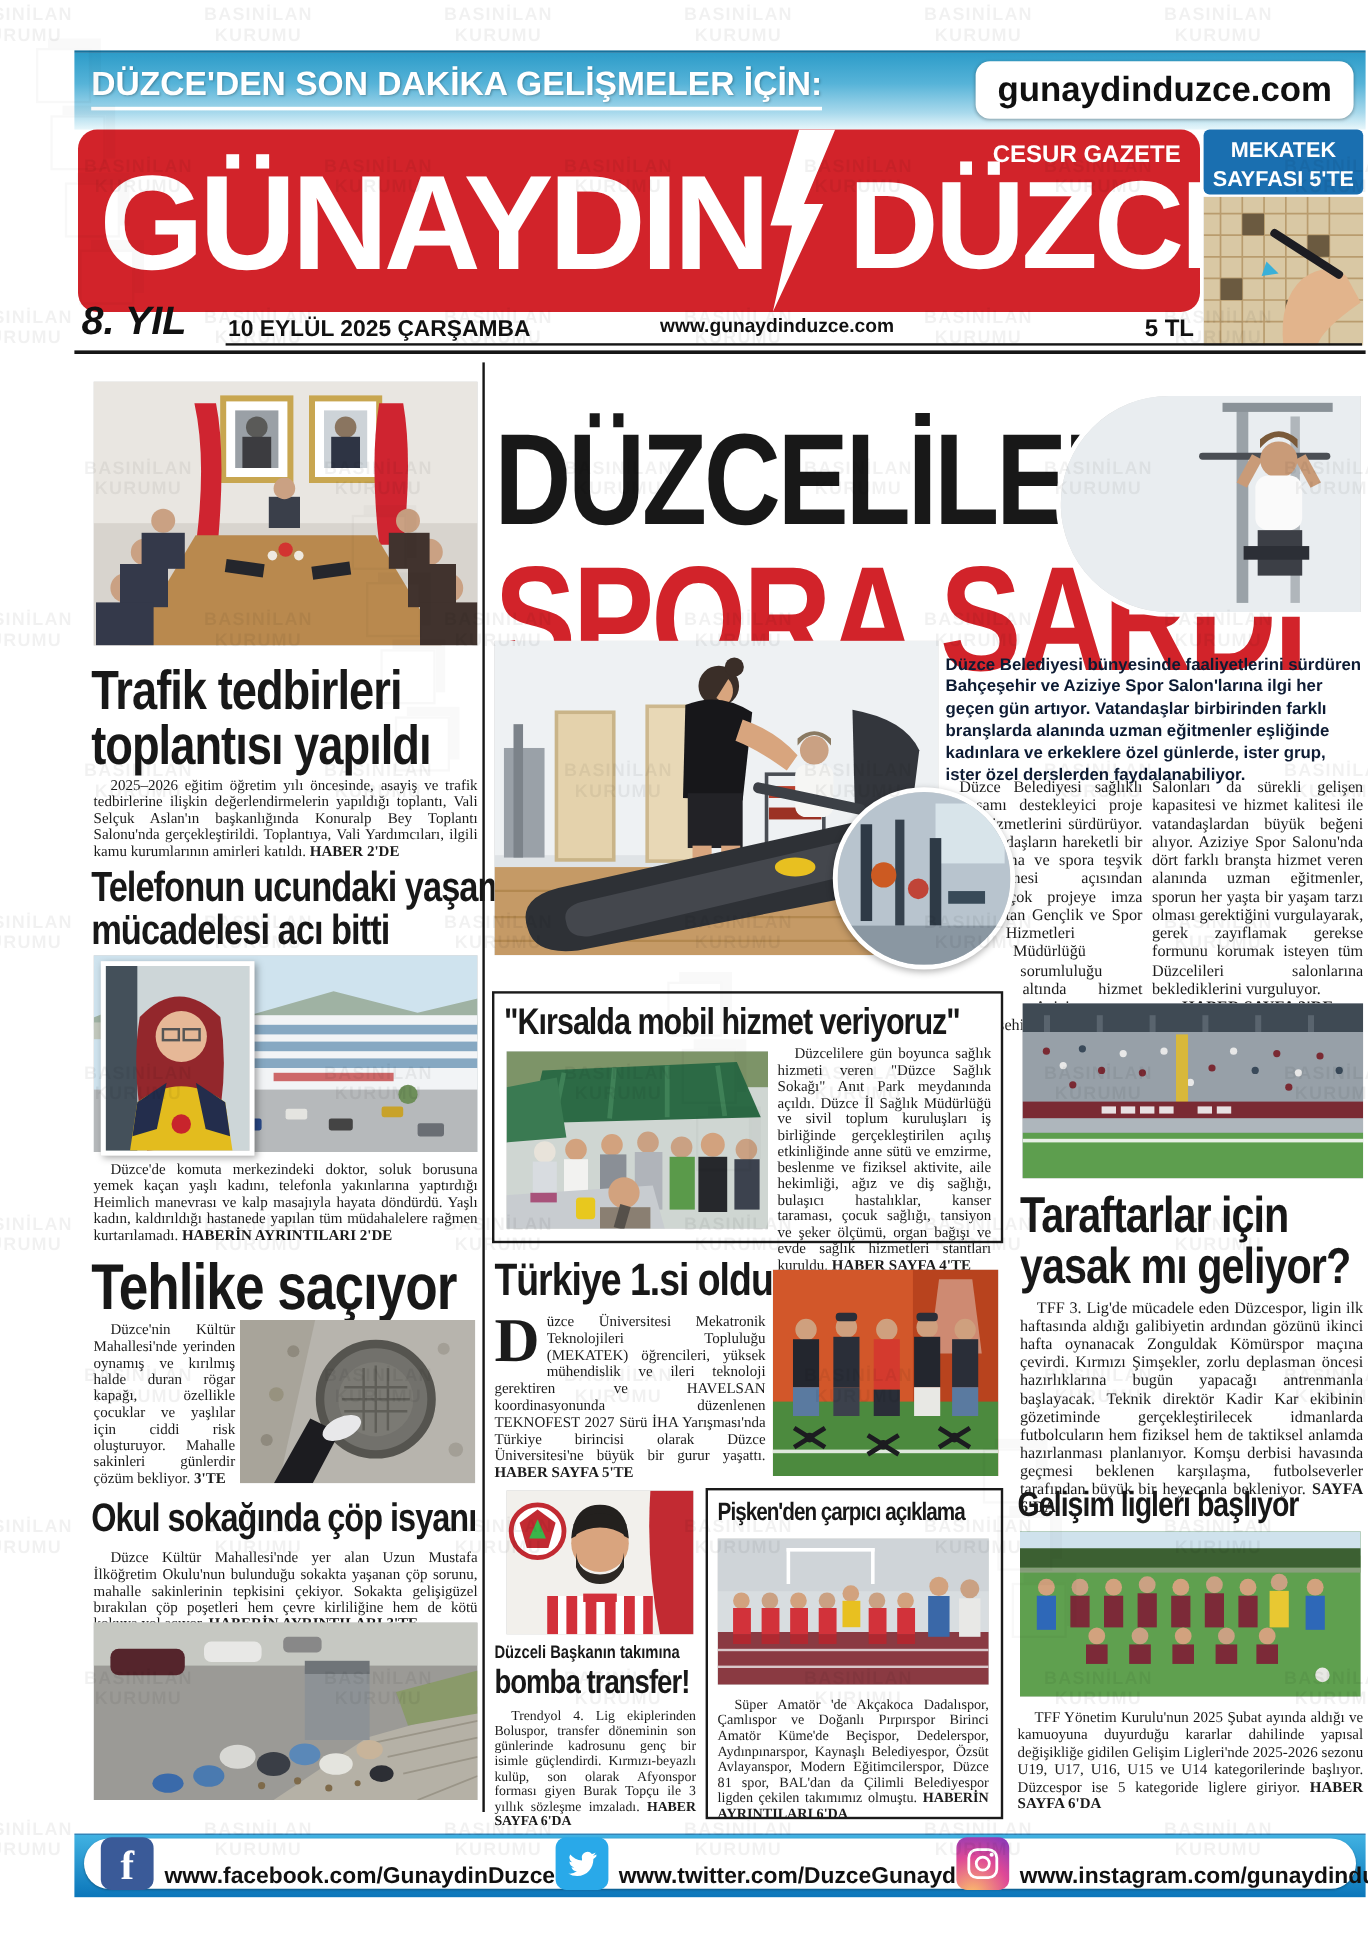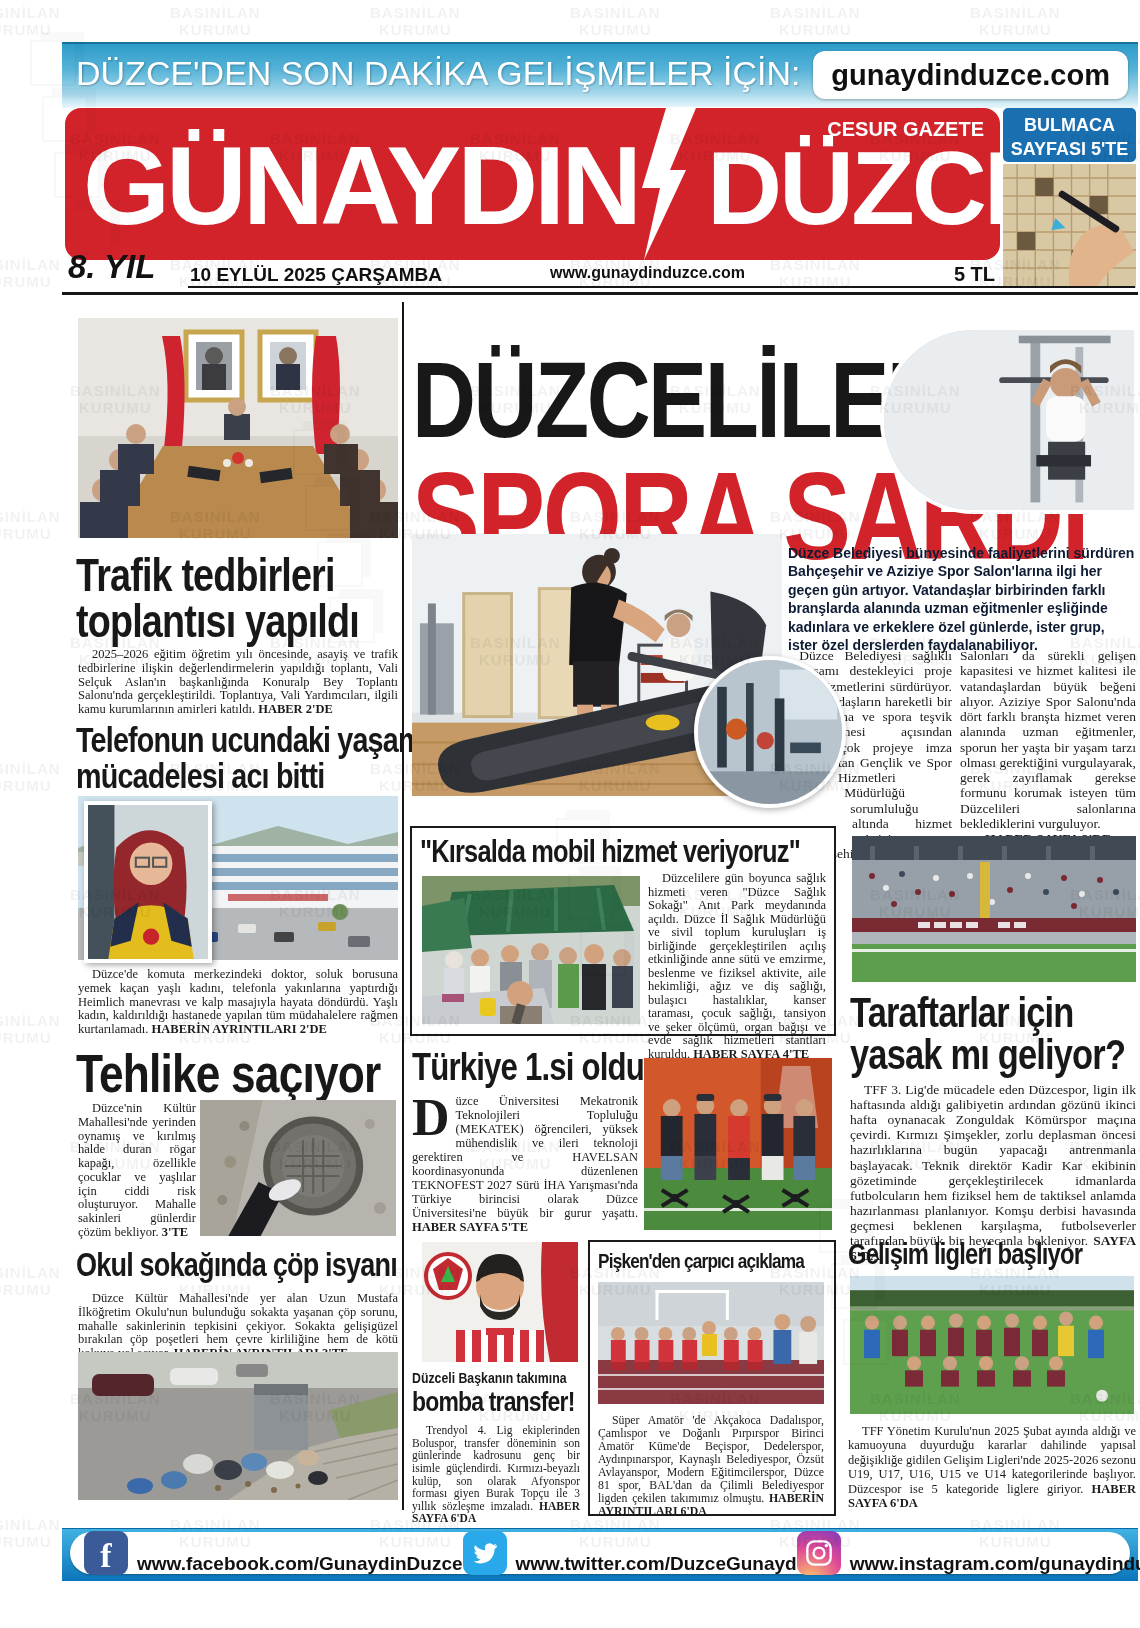--- a/index.html
+++ b/index.html
@@ -14,22 +14,22 @@
   .ind{text-indent:14px}
   .photo{position:absolute;overflow:hidden;background:#d8d8d8}
   .photo svg{width:100%;height:100%;display:block}
   .rule{position:absolute;background:#161616}
   .dropcap{float:left;font-family:"Liberation Serif",serif;font-weight:bold;font-size:52px;
            line-height:40px;margin:4px 6px 0 0}
   
   #topbar{position:absolute;left:62px;top:42px;width:1076px;height:64px;
           background:linear-gradient(180deg,#2d9cc9 0%,#56b3d8 40%,#a8d9ec 78%,#e8f7fb 100%);
           border-top:2px solid #17719c}
-  #topbar .t{position:absolute;left:14px;top:10px;font-size:34px;font-weight:normal;color:#fff;
-             letter-spacing:0;border-bottom:3px solid #fff;padding-bottom:14px;
+  #topbar .t{position:absolute;left:14px;top:10px;font-size:28px;font-weight:bold;color:#fff;
+             letter-spacing:0;border-bottom:3px solid #fff;padding-bottom:3px;
              text-shadow:1px 1px 2px rgba(0,0,0,.25)}
   #topbar .pill{position:absolute;right:10px;top:7px;height:48px;line-height:48px;
                 background:#fff;border-radius:12px;padding:0 18px;font-size:29px;
                 font-weight:bold;color:#101010;box-shadow:0 1px 3px rgba(0,0,0,.3)}
   
   #mast{position:absolute;left:65px;top:108px;width:935px;height:152px;background:#d2232a;
         border-radius:16px}
   #mast .g1{position:absolute;left:18px;top:22px;font-size:112px;font-weight:bold;color:#fff;
             letter-spacing:-4px;line-height:1}
   #mast .g2{position:absolute;left:642px;top:28px;font-size:104px;font-weight:bold;color:#fff;
@@ -83,21 +83,21 @@
   <div id="mast">
     <span class="g1">GÜNAYDIN</span>
     <svg style="position:absolute;left:560px;top:0;width:72px;height:152px" viewBox="0 0 70 152">
       <polygon points="40,0 70,0 44,62 60,62 18,152 34,80 16,80" fill="#fff"></polygon>
     </svg>
     <span class="g2">DÜZCE</span>
     <span class="slogan">CESUR GAZETE</span>
   </div>
 
   <div id="puzzlebox">
-    <div>BULMACA</div>
+    <div>MEKATEK</div>
     <div>SAYFASI 5'TE</div>
   </div>
   <div class="photo" style="left:1003px;top:164px;width:133px;height:124px">
     <svg viewBox="0 0 132 124" preserveAspectRatio="none">
       <rect width="132" height="124" fill="#d9c8a4"></rect>
       <g stroke="#b99c6e" stroke-width="1.4">
         <path d="M0 14H132M0 32H132M0 50H132M0 68H132M0 86H132M0 104H132"></path>
         <path d="M14 0V124M32 0V124M50 0V124M68 0V124M86 0V124M104 0V124"></path>
       </g>
       <rect x="32" y="14" width="18" height="18" fill="#6b5a40"></rect>

